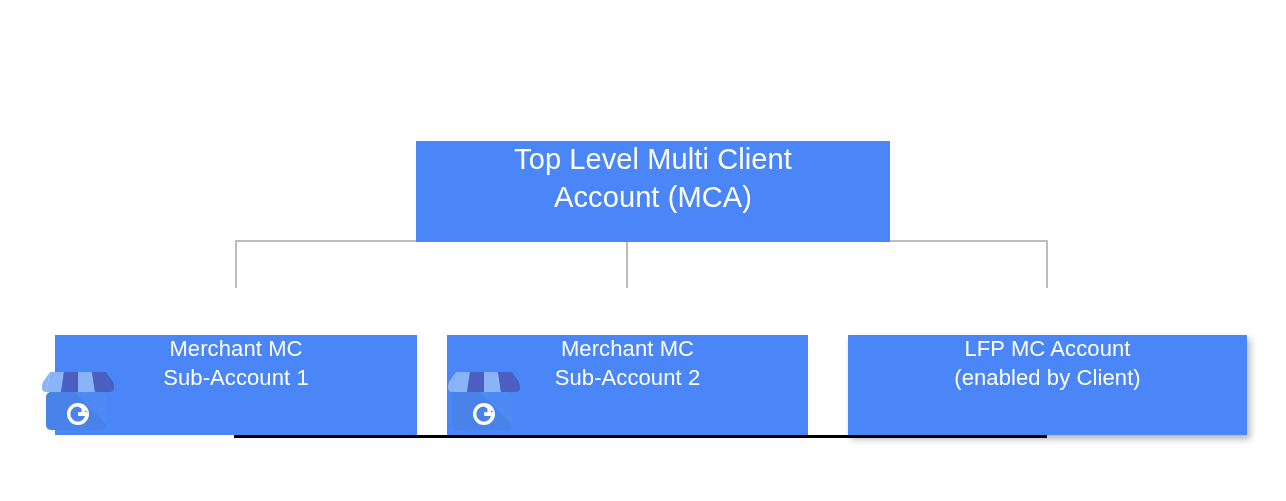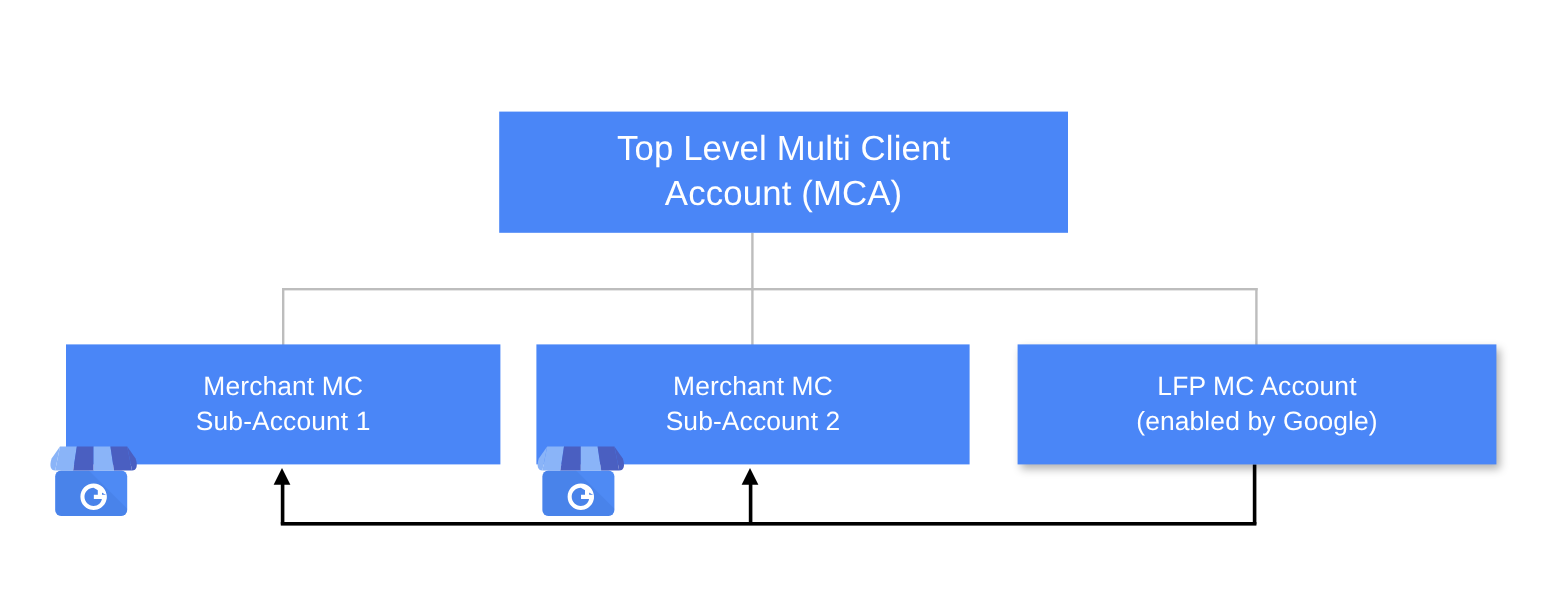--- a/index.html
+++ b/index.html
@@ -16,25 +16,25 @@
     height: 501px;
     background: #ffffff;
     overflow: hidden;
   }
   .node-box {
     position: absolute;
     box-sizing: border-box;
     background: #4A86F7;
     color: #ffffff;
     display: flex;
-    align-items: center;
     justify-content: center;
     text-align: center;
     line-height: 1.30;
     letter-spacing: 0.1px;
+    margin-top: 48px;
   }
   .node-box .node-label {
     display: block;
     white-space: pre-line;
   }
   #node-top {
     left: 416px;
     top: 93px;
     width: 474px;
     height: 101px;
@@ -131,21 +131,21 @@
 Sub-Account 1</span>
   </div>
 
   <div class="node-box" id="node-sub2">
     <span class="node-label">Merchant MC
 Sub-Account 2</span>
   </div>
 
   <div class="node-box" id="node-lfp">
     <span class="node-label">LFP MC Account
-(enabled by Google)</span>
+(enabled by Client)</span>
   </div>
 
   <span class="gmb-icon" id="gmb-icon-1">
     <svg viewBox="0 0 76 64" width="76" height="64" xmlns="http://www.w3.org/2000/svg">
       <defs>
         <clipPath id="bodyclip1">
           <rect x="6" y="26" width="60" height="38" rx="5"></rect>
         </clipPath>
       </defs>
 

